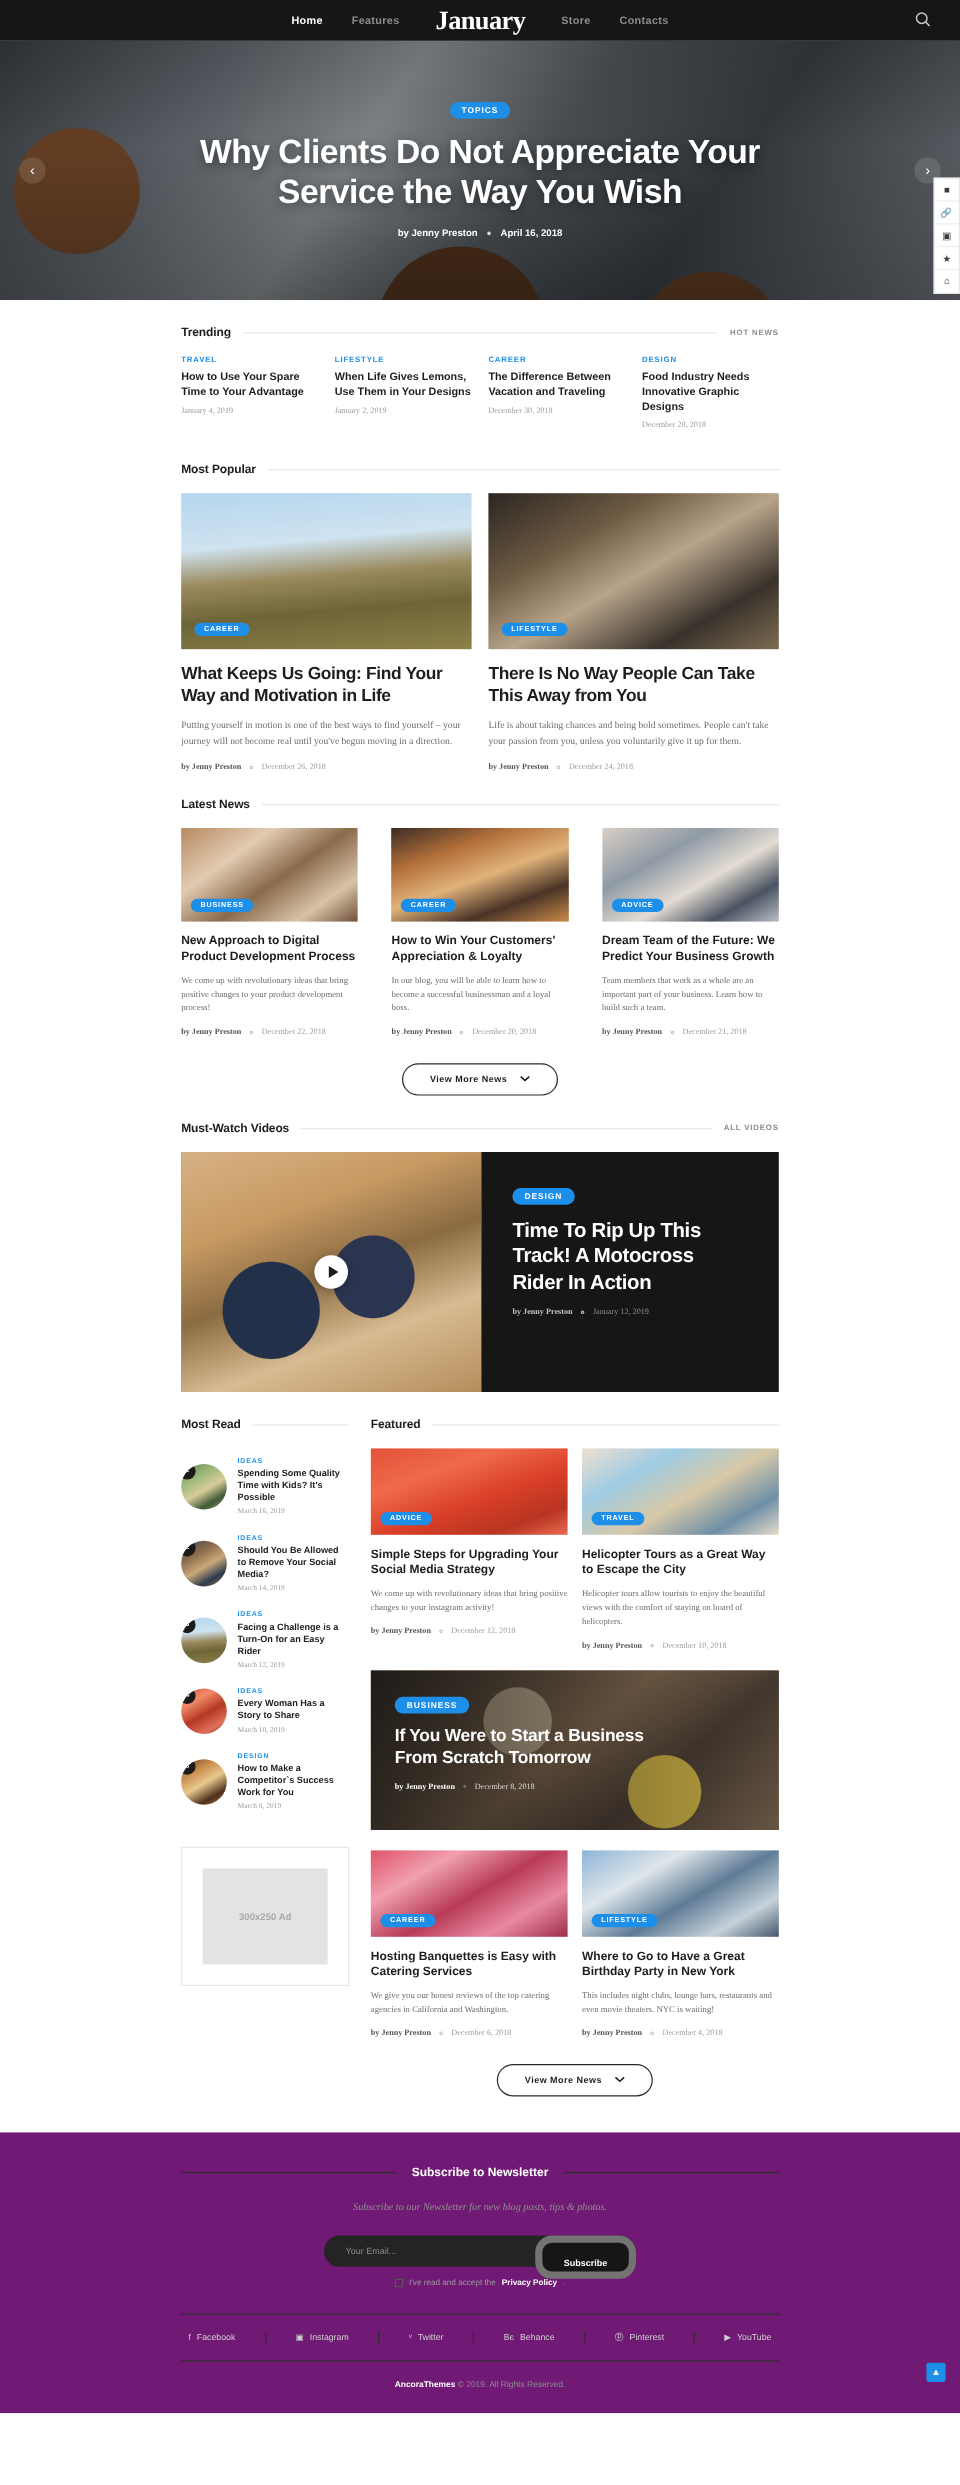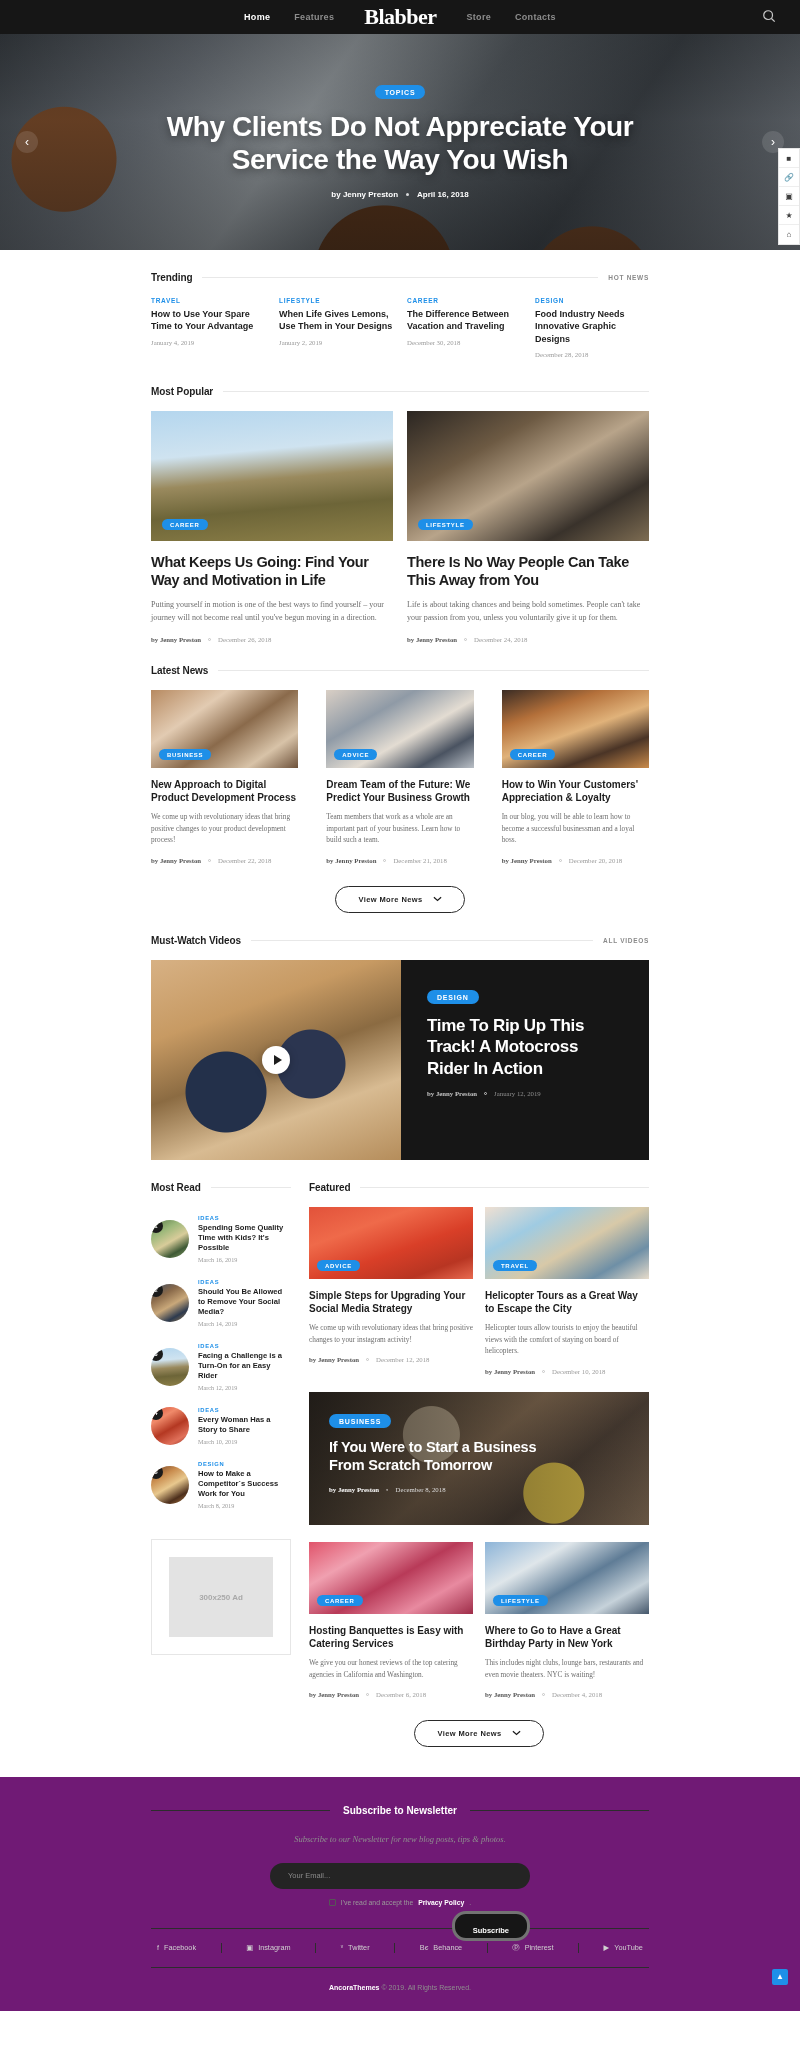--- a/index.html
+++ b/index.html
@@ -257,24 +257,23 @@
     width:260px; margin:16px auto 0; position:relative; height:26px;
   }
   .f-input {
     width:100%; height:26px; border-radius:14px; background:#242424; border:none;
     outline:none; color:#9a9a9a; font-size:7.5px; padding:0 82px 0 18px;
     font-family:"Liberation Sans", sans-serif;
   }
   .f-input::placeholder { color:#8a8a8a; }
   .f-submit {
     position:absolute; right:0; top:0; height:26px; padding:12px 18px;
-    border-radius:14px; border:3px solid #737373; background:#161616; color:#fff;
+    border-radius:14px; border:6px solid #737373; background:#161616; color:#fff;
     font-size:7.5px; font-weight:bold; cursor:pointer;
     font-family:"Liberation Sans", sans-serif;
-    margin-top:48px;
   }
   .f-check {
     display:flex; align-items:center; justify-content:center; gap:5px;
     margin-top:10px; font-size:6.8px; color:#9a9a9a;
   }
   .f-check .box { width:7px; height:7px; border:1px solid #565656; border-radius:1px; }
   .f-check b { color:#fff; }
   .f-divider { width:498px; height:1px; background:#2d2d2d; margin:22px auto 0; }
   .f-social {
     width:498px; margin:0 auto; display:flex; justify-content:space-between;
@@ -313,21 +312,21 @@
 </style>
 </head>
 <body>
 
 <div class="page">
 
   <div class="topbar">
     <nav class="nav">
       <a href="#" class="active">Home</a>
       <a href="#">Features</a>
-      <span class="logo">Blabber</span>
+      <span class="logo">January</span>
       <a href="#">Store</a>
       <a href="#">Contacts</a>
     </nav>
     <span class="search-btn">
       <svg width="14" height="14" viewBox="0 0 16 16" fill="none" stroke="#c9c9c9" stroke-width="1.4">
         <circle cx="7" cy="7" r="5"></circle>
           <line x1="10.8" y1="10.8" x2="14.5" y2="14.5"></line>
       </svg>
     </span>
   </div>
@@ -430,41 +429,41 @@
         </div>
         <h3>New Approach to Digital Product Development Process</h3>
         <p class="excerpt">We come up with revolutionary ideas that bring positive changes to your product development process!</p>
         <div class="byline">
           <span class="b-author">by Jenny Preston</span>
           <span class="b-dot"></span>
           <span>December 22, 2018</span>
         </div>
       </article>
       <article class="news-card">
+        <div class="thumb ph4">
+          <span class="badge">CAREER</span>
+        </div>
+        <h3>How to Win Your Customers' Appreciation &amp; Loyalty</h3>
+        <p class="excerpt">In our blog, you will be able to learn how to become a successful businessman and a loyal boss.</p>
+        <div class="byline">
+          <span class="b-author">by Jenny Preston</span>
+          <span class="b-dot"></span>
+          <span>December 20, 2018</span>
+        </div>
+      </article>
+      <article class="news-card">
         <div class="thumb ph5">
           <span class="badge">ADVICE</span>
         </div>
         <h3>Dream Team of the Future: We Predict Your Business Growth</h3>
         <p class="excerpt">Team members that work as a whole are an important part of your business. Learn how to build such a team.</p>
         <div class="byline">
           <span class="b-author">by Jenny Preston</span>
           <span class="b-dot"></span>
           <span>December 21, 2018</span>
-        </div>
-      </article>
-      <article class="news-card">
-        <div class="thumb ph4">
-          <span class="badge">CAREER</span>
-        </div>
-        <h3>How to Win Your Customers' Appreciation &amp; Loyalty</h3>
-        <p class="excerpt">In our blog, you will be able to learn how to become a successful businessman and a loyal boss.</p>
-        <div class="byline">
-          <span class="b-author">by Jenny Preston</span>
-          <span class="b-dot"></span>
-          <span>December 20, 2018</span>
         </div>
       </article>
     </div>
 
     <div class="btn-wrap">
       <button class="pill-btn">
         <span>View More News</span>
         <span>
           <svg width="9" height="6" viewBox="0 0 10 6" fill="none" stroke="#1d1d1d" stroke-width="1.4">
               <path d="M1 1l4 3.5L9 1"></path>

